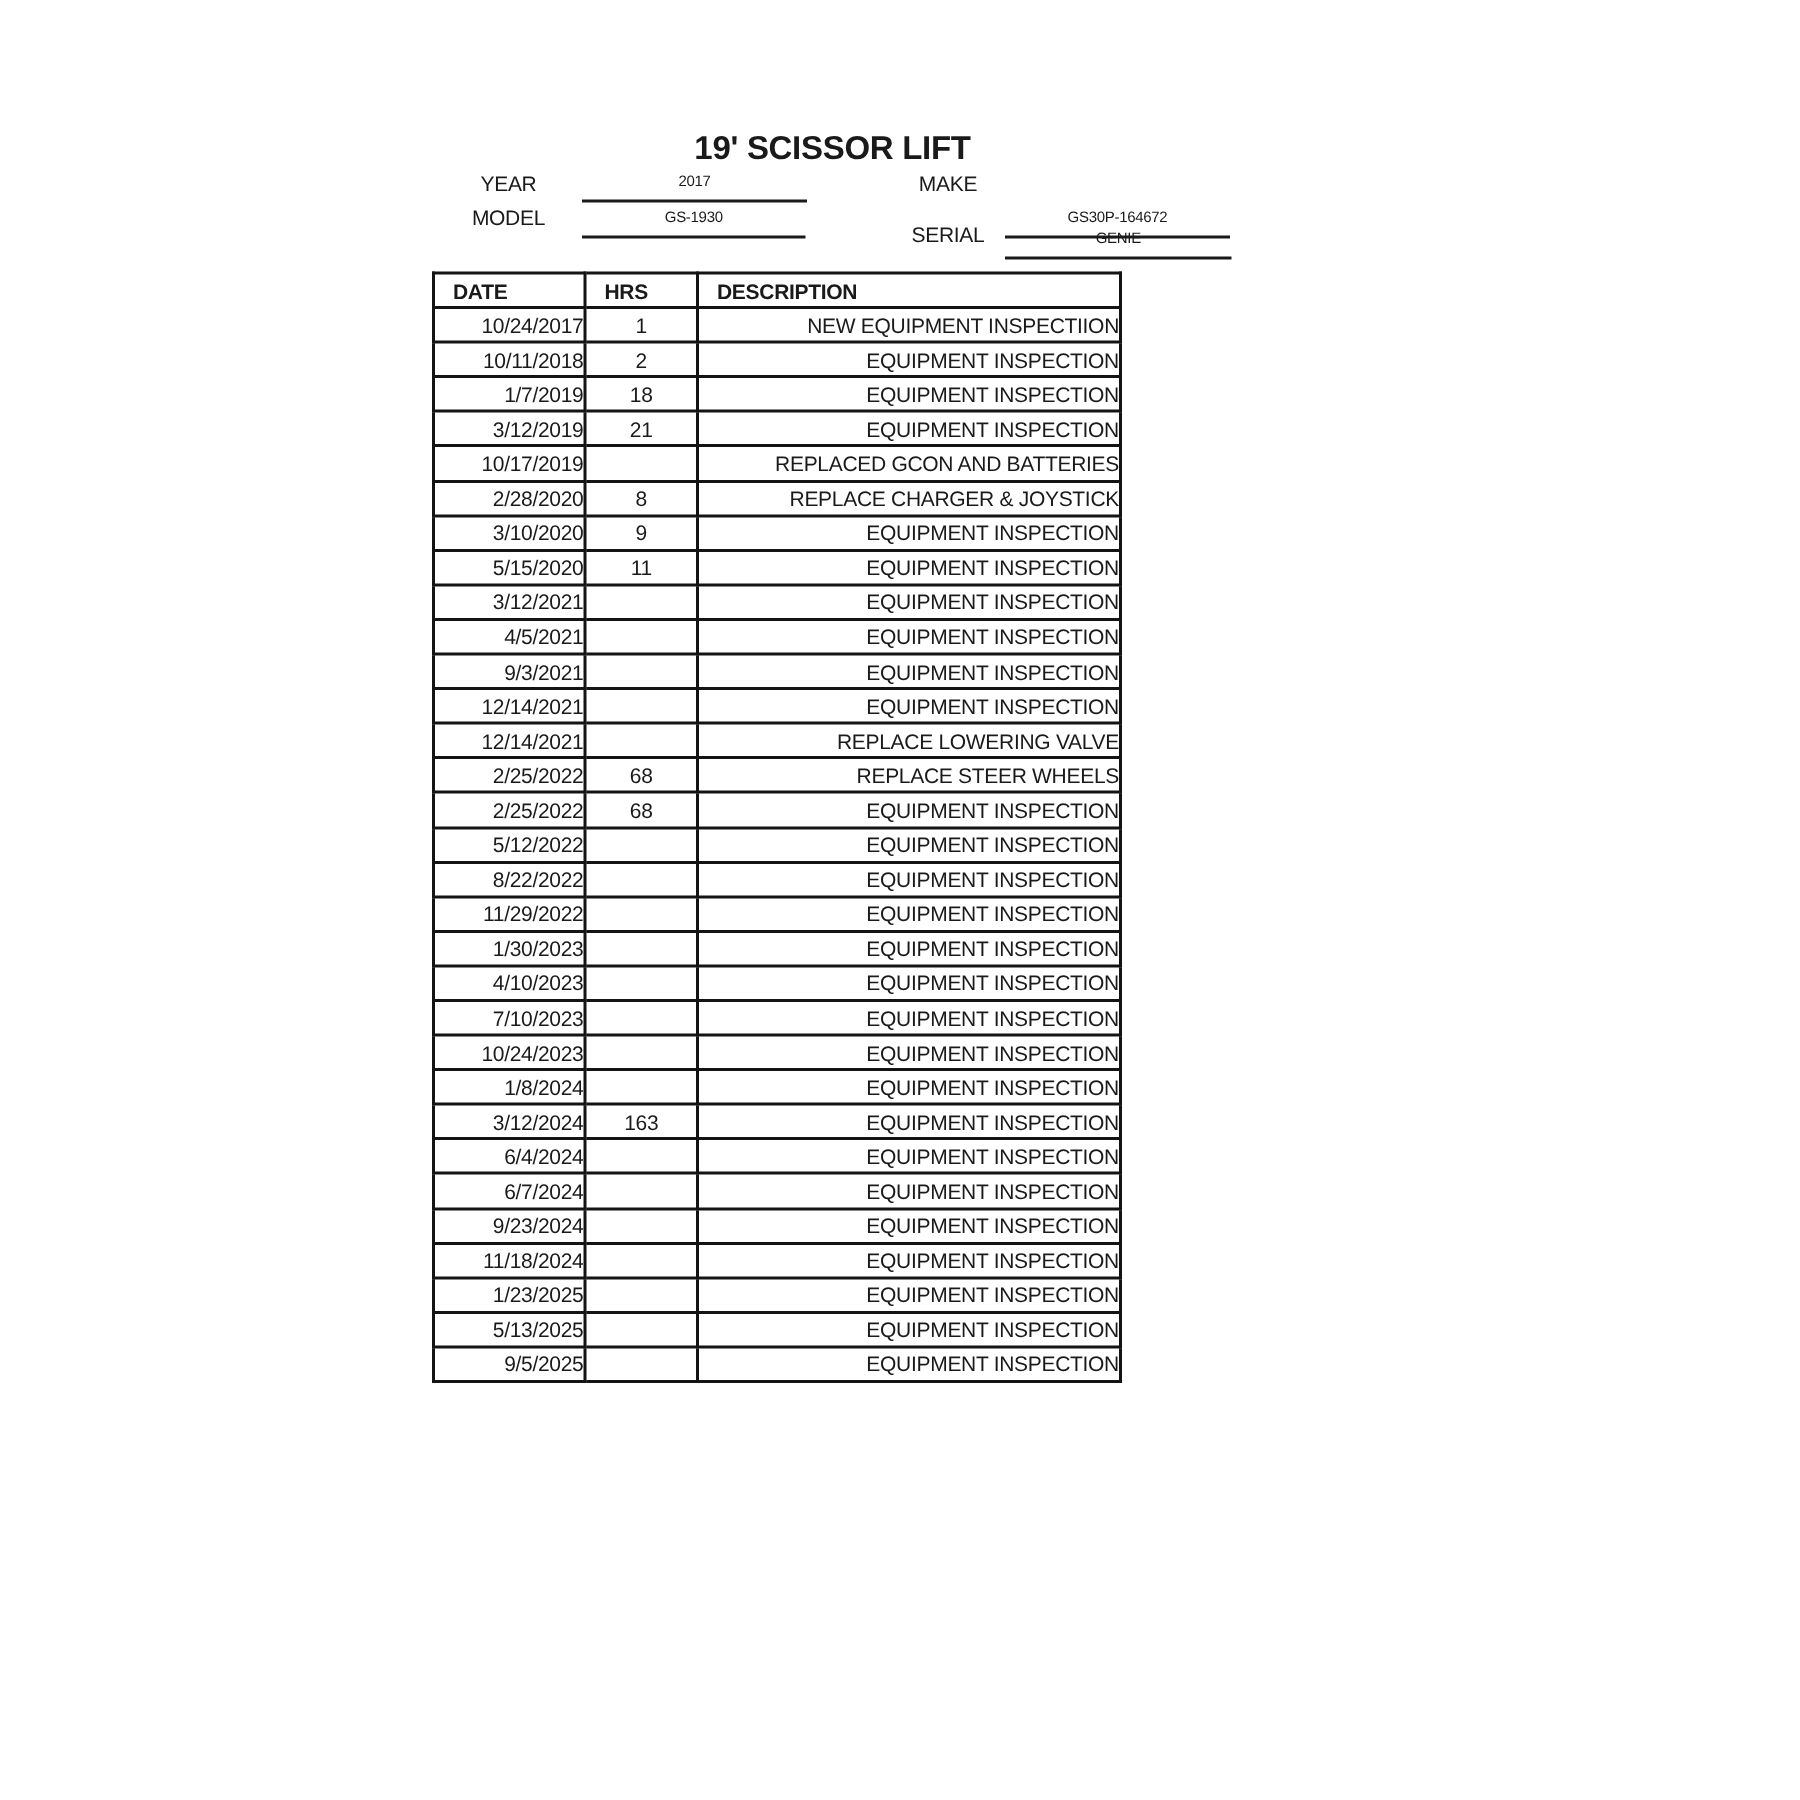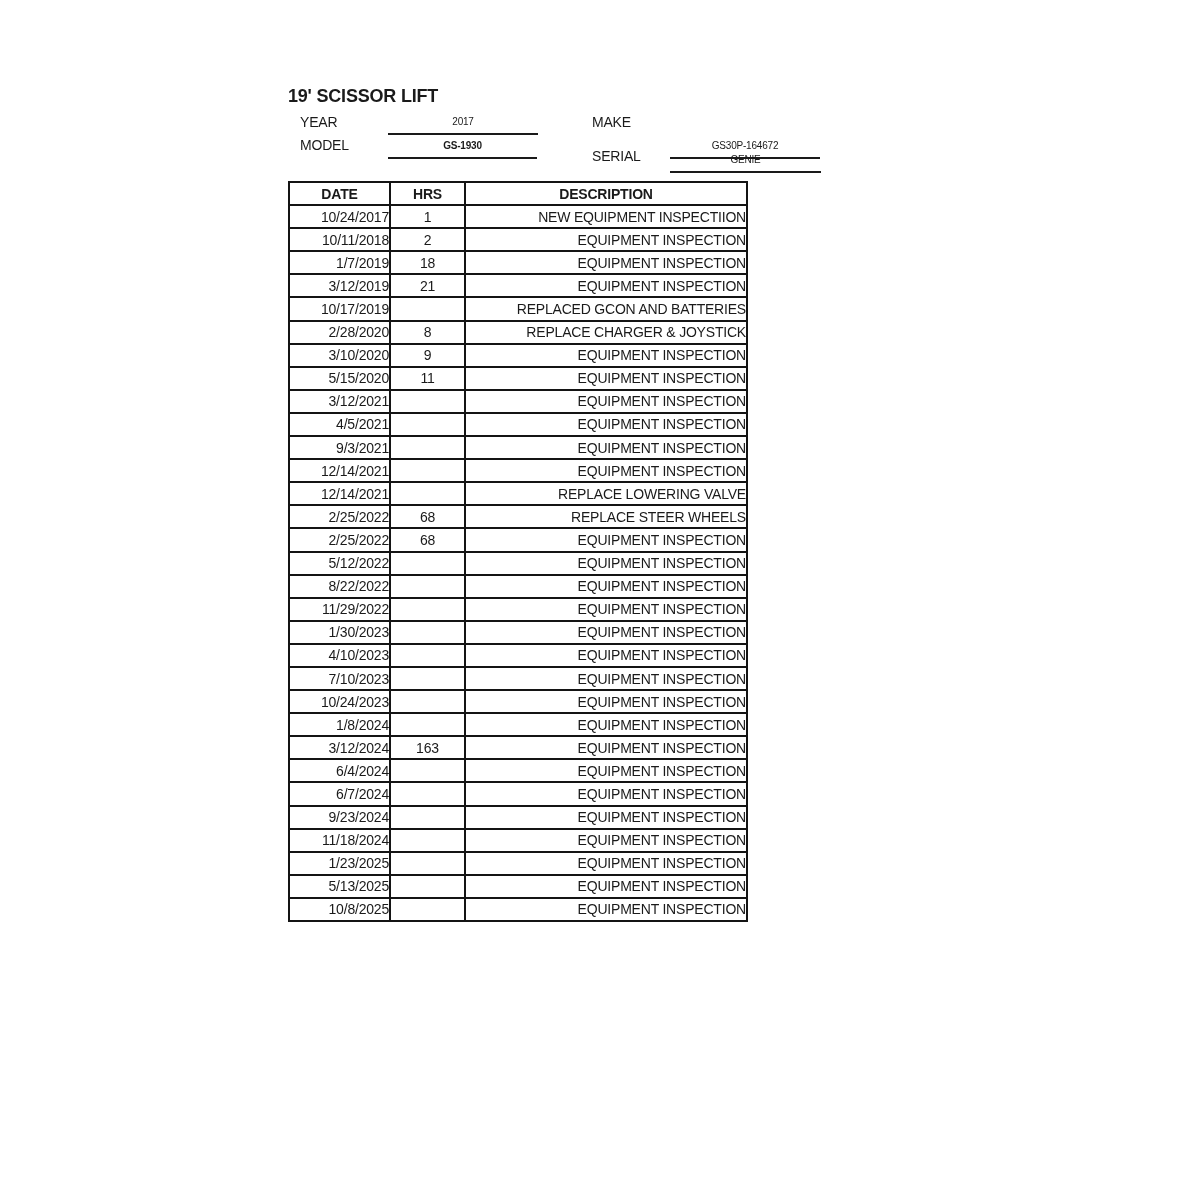--- a/index.html
+++ b/index.html
@@ -13,42 +13,43 @@
     height: 1200px;
     font-family: "Liberation Sans", "DejaVu Sans", sans-serif;
     color: #1a1a1a;
     letter-spacing: -0.2px;
   }
   .doc-title {
     position: absolute;
     left: 288px;
     top: 86px;
     width: 534px;
-    text-align: left;
-    font-size: 18px;
+    text-align: center;
+    font-size: 22px;
     font-weight: 700;
   }
   .info-label {
     position: absolute;
     font-size: 14px;
+    text-align: center;
   }
   .lbl-year  { left: 300px; top: 114px; width: 78px; }
   .lbl-model { left: 300px; top: 137px; width: 78px; }
   .lbl-make  { left: 592px; top: 114px; width: 80px; }
   .lbl-serial{ left: 592px; top: 148px; width: 80px; }
   .info-value {
     position: absolute;
     font-size: 10px;
     text-align: center;
     height: 21px;
     line-height: 20px;
     border-bottom: 2px solid #1a1a1a;
   }
   .val-year   { left: 388px; top: 112px; width: 150px; }
-  .val-model  { left: 388px; top: 136px; width: 149px; font-weight: bold; }
+  .val-model  { left: 388px; top: 136px; width: 149px; }
   .val-make   { left: 670px; top: 112px; width: 151px; margin-top: 38px; }
   .val-serial { left: 670px; top: 136px; width: 150px; }
 
   table.log-table {
     position: absolute;
     left: 288px;
     top: 181px;
     border-collapse: collapse;
     table-layout: fixed;
     width: 458px;
@@ -57,21 +58,22 @@
     border: 2px solid #141414;
     height: 21.1px;
     padding: 0;
     font-size: 14px;
     overflow: hidden;
     white-space: nowrap;
     vertical-align: middle;
   }
   .log-table th {
     font-weight: 700;
-    text-align: center;
+    text-align: left;
+    padding-left: 12px;
   }
   .col-date { width: 101px; }
   .col-hrs  { width: 75px; }
   .col-desc { width: 282px; }
   td.date { text-align: right; }
   td.hrs  { text-align: center; }
   td.desc { text-align: right; padding-left: 4px; }
 </style>
 </head>
 <body>
@@ -248,18 +250,18 @@
         <td class="date">1/23/2025</td>
         <td class="hrs"></td>
         <td class="desc">EQUIPMENT INSPECTION</td>
       </tr>
       <tr>
         <td class="date">5/13/2025</td>
         <td class="hrs"></td>
         <td class="desc">EQUIPMENT INSPECTION</td>
       </tr>
       <tr>
-        <td class="date">10/8/2025</td>
+        <td class="date">9/5/2025</td>
         <td class="hrs"></td>
         <td class="desc">EQUIPMENT INSPECTION</td>
       </tr>
     </tbody>
 </table>
 
 </body></html>

